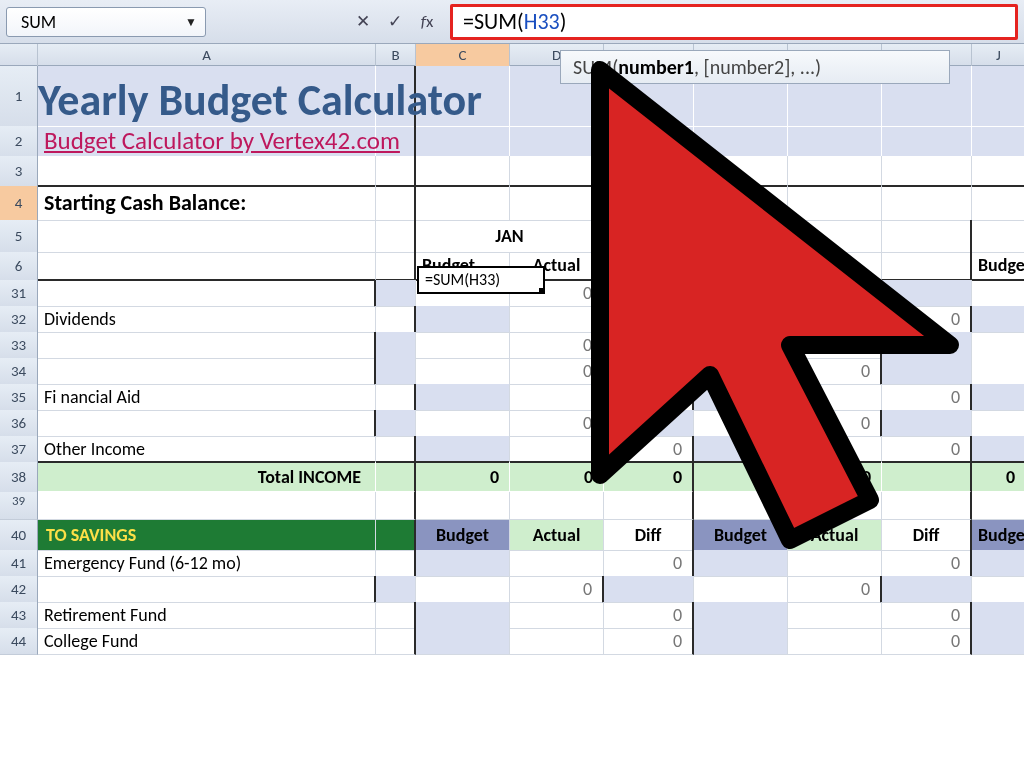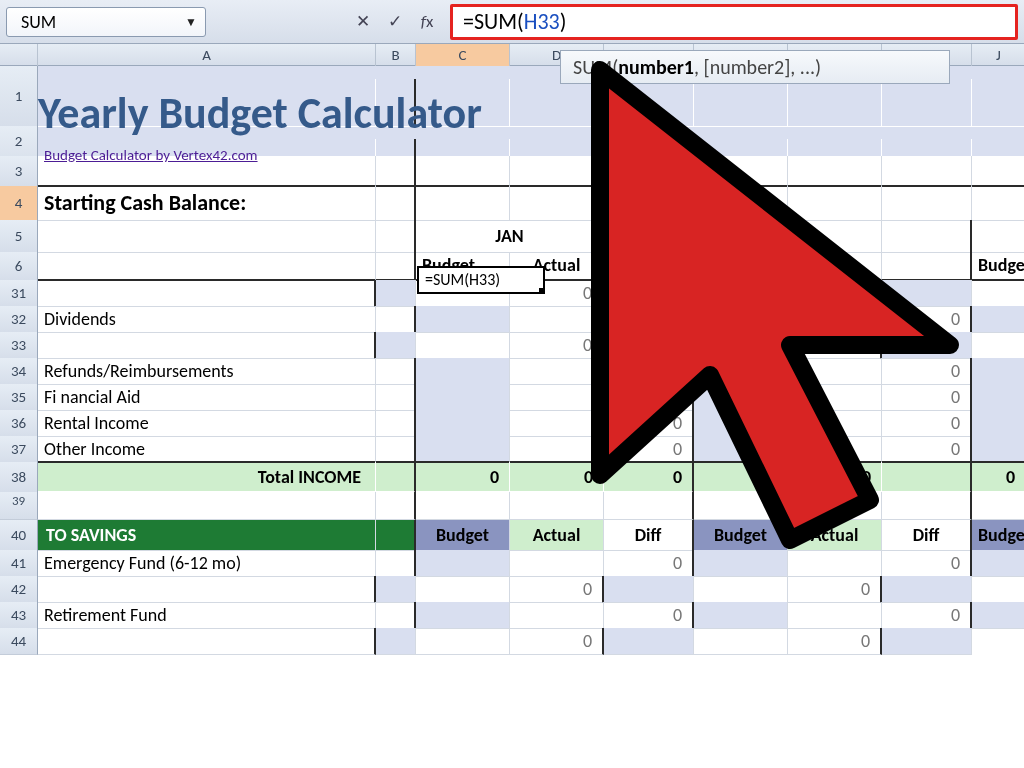--- a/index.html
+++ b/index.html
@@ -128,33 +128,33 @@
   .row-title .cell.a {
     font-family: "Segoe UI", Calibri, sans-serif;
     font-size: 44px;
     font-weight: 600;
     color: #355a8a;
     overflow: visible;
     position: relative;
   }
   .row-title-span { position: absolute; top: 4px; left: 0; white-space: nowrap; }
   .row-purple { background: #d9dff0; }
-  .row-purple .cell { border-right-color: #fff; border-bottom-color: #fff; margin-top: 13px; }
+  .row-purple .cell { border-right-color: #fff; border-bottom-color: #fff; }
   .bold { font-weight: 700; }
-  .link { color: #4c1d95; text-decoration: underline; font-size: 15px; }
+  .link { color: #be185d; text-decoration: underline; font-size: 25px; }
   .underline-row .cell { border-bottom: 2px solid #2a2a2a; }
   .month-header { font-weight: 700; font-size: 22px; text-align: center; }
   .sub-header { font-weight: 700; font-size: 18px; }
   .sub-header.b { text-align: left; }
   .sub-header.a { text-align: center; }
   .sub-header.d { text-align: center; }
   .total-row { background: #cfeecd; }
   .total-row .cell { border-right-color: #fff; border-bottom-color: #fff; }
   .total-label { font-weight: 700; text-align: right; padding-right: 14px !important; }
-  .green-head { background: #1e7b34; color: #ffffff; font-weight: 700; font-size: 19px; padding-left: 8px !important; }
+  .green-head { background: #1e7b34; color: #fde047; font-weight: 700; font-size: 19px; padding-left: 8px !important; }
   .header-block { background: #8a94c0; color: #000; font-weight: 700; text-align: center; }
   .budget-col { background: #d9dff0; }
   .num { text-align: right; padding-right: 10px !important; }
   .zero { color: #777; }
   .vert-sep { border-right: 2px solid #2a2a2a !important; }
 
   
   .editing-cell {
     position: absolute;
     top: 200px;
@@ -341,21 +341,20 @@
     <div class="cell budget-col"></div>
       <div class="cell"></div>
       <div class="cell num zero vert-sep">0</div>
     <div class="cell budget-col"></div>
       <div class="cell"></div>
       <div class="cell num zero vert-sep">0</div>
     <div class="cell budget-col"></div>
   </div>
   <div class="row">
     <div class="rh">34</div>
-    <div class="cell">Refunds/Reimbursements</div>
     <div class="cell vert-sep"></div>
     <div class="cell budget-col"></div>
       <div class="cell"></div>
       <div class="cell num zero vert-sep">0</div>
     <div class="cell budget-col"></div>
       <div class="cell"></div>
       <div class="cell num zero vert-sep">0</div>
     <div class="cell budget-col"></div>
   </div>
   <div class="row">
@@ -365,21 +364,20 @@
     <div class="cell budget-col"></div>
       <div class="cell"></div>
       <div class="cell num zero vert-sep">0</div>
     <div class="cell budget-col"></div>
       <div class="cell"></div>
       <div class="cell num zero vert-sep">0</div>
     <div class="cell budget-col"></div>
   </div>
   <div class="row">
     <div class="rh">36</div>
-    <div class="cell">Rental Income</div>
     <div class="cell vert-sep"></div>
     <div class="cell budget-col"></div>
       <div class="cell"></div>
       <div class="cell num zero vert-sep">0</div>
     <div class="cell budget-col"></div>
       <div class="cell"></div>
       <div class="cell num zero vert-sep">0</div>
     <div class="cell budget-col"></div>
   </div>
   <div class="row underline-row">
@@ -466,20 +464,21 @@
     <div class="cell budget-col"></div>
       <div class="cell"></div>
       <div class="cell num zero vert-sep">0</div>
     <div class="cell budget-col"></div>
       <div class="cell"></div>
       <div class="cell num zero vert-sep">0</div>
     <div class="cell budget-col"></div>
   </div>
   <div class="row">
     <div class="rh">44</div>
+    <div class="cell">College Fund</div>
     <div class="cell vert-sep"></div>
     <div class="cell budget-col"></div>
       <div class="cell"></div>
       <div class="cell num zero vert-sep">0</div>
     <div class="cell budget-col"></div>
       <div class="cell"></div>
       <div class="cell num zero vert-sep">0</div>
     <div class="cell budget-col"></div>
   </div>
 

